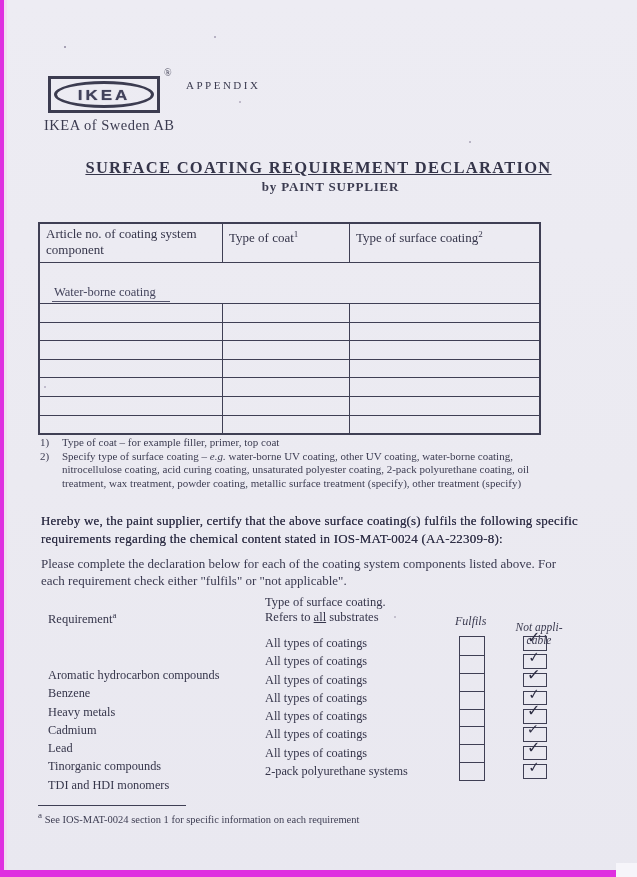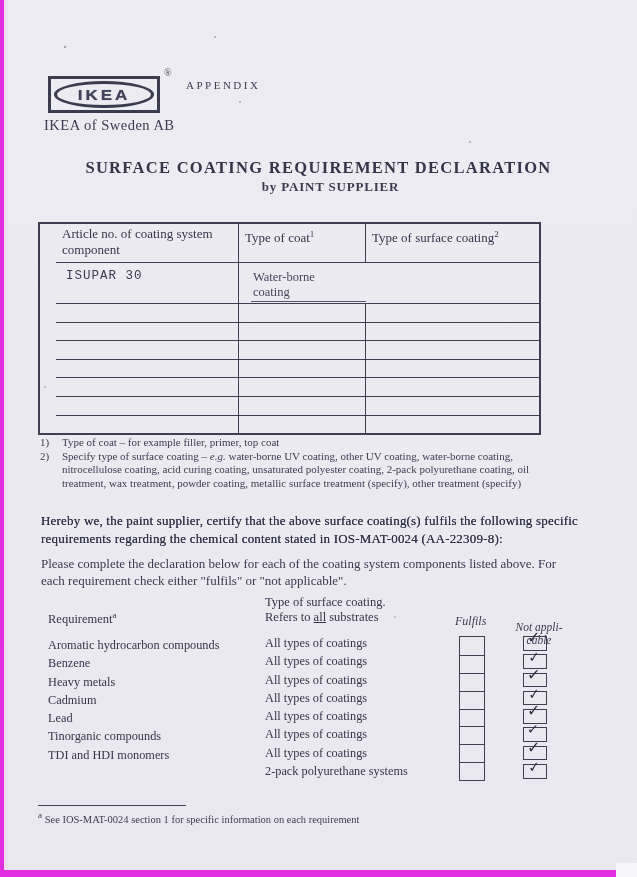--- a/index.html
+++ b/index.html
@@ -27,26 +27,26 @@
     display:flex;align-items:center;justify-content:center;box-sizing:border-box;background:transparent;}
   .logo-ellipse{width:100px;height:27px;border:3px solid #3c3c50;border-radius:50%;
     display:flex;align-items:center;justify-content:center;box-sizing:border-box;}
   .logo-text{font-family:"Liberation Sans",sans-serif;font-weight:bold;font-size:17px;letter-spacing:3px;
     color:#41415a;transform:scaleY(.9);text-shadow:0 0 1px #6a6a85;}
   .reg-mark{position:absolute;left:164px;top:67px;font-size:10px;color:#4a4a5e;}
   .appendix{position:absolute;left:186px;top:79px;font-size:11px;letter-spacing:2.5px;color:#3b3b50;}
   .company{position:absolute;left:44px;top:117px;font-size:14.5px;letter-spacing:.5px;color:#3b3b50;}
 
   .title{position:absolute;left:0;top:158px;width:637px;text-align:center;
-    font-size:16.5px;font-weight:bold;letter-spacing:1.3px;color:#35354a;}
+    font-size:16.5px;font-weight:bold;letter-spacing:1.3px;color:#35354a;text-decoration:underline;}
   .subtitle{position:absolute;left:12px;top:179px;width:637px;text-align:center;
     font-size:13px;font-weight:bold;letter-spacing:.8px;color:#3b3b50;}
 
   
-  .ctable{position:absolute;left:38px;top:222px;width:503px;border:2px solid #3f3f54;box-sizing:border-box;background:transparent;padding-left:16px;}
+  .ctable{position:absolute;left:38px;top:222px;width:503px;border:2px solid #3f3f54;box-sizing:border-box;background:transparent;}
   .crow{display:grid;grid-template-columns:183px 127px 187px;box-sizing:border-box;}
   .ccell{border-right:1.4px solid #3f3f54;box-sizing:border-box;padding:2px 6px;}
   .ccell:last-child{border-right:none;}
   .crow{border-bottom:1.4px solid #3f3f54;}
   .crow:last-child{border-bottom:none;}
   .chead .ccell{font-size:13px;line-height:16px;color:#35354a;min-height:38px;}
   .cdata .ccell{height:40px;position:relative;}
   .cempty .ccell{height:17.6px;}
   .val-article{font-family:"Liberation Mono",monospace;font-size:12.5px;letter-spacing:1px;position:absolute;left:10px;top:6px;color:#3a3a52;}
   .val-coat{font-family:"Liberation Mono",monospace;font-size:12.5px;letter-spacing:.5px;position:absolute;left:8px;top:16px;color:#44445c;}
@@ -66,21 +66,21 @@
   .para2{position:absolute;left:41px;top:556px;width:540px;font-size:13px;line-height:16.5px;color:#3a3a50;}
 
   
   .req-hdr-name{position:absolute;left:48px;top:610px;font-size:12.5px;color:#35354a;}
   .req-hdr-scope{position:absolute;left:265px;top:595px;font-size:12.5px;line-height:15px;color:#35354a;}
   .req-hdr-scope .u{text-decoration:underline;}
   .req-hdr-fulfils{position:absolute;left:455px;top:614px;font-size:12px;font-style:italic;color:#3b3b50;}
   .req-hdr-na{position:absolute;left:506px;top:621px;width:66px;text-align:center;font-size:11.5px;
     font-style:italic;line-height:13px;color:#3b3b50;}
 
-  .req-names{position:absolute;left:48px;top:636px;width:215px;}
+  .req-names{position:absolute;left:48px;top:666px;width:215px;}
   .req-scopes{position:absolute;left:265px;top:634px;width:195px;}
   .req-names div,.req-scopes div{height:18.3px;line-height:18.3px;font-size:12.3px;color:#35354a;white-space:nowrap;}
 
   .fulfils-stack{position:absolute;left:459px;top:636px;width:26px;border:1.4px solid #3f3f54;box-sizing:border-box;}
   .fulfils-cell{height:17.9px;box-sizing:border-box;}
   .fulfils-cell + .fulfils-cell{border-top:1.2px solid #3f3f54;}
 
   .na-stack{position:absolute;left:523px;top:635px;width:26px;}
   .na-slot{height:18.3px;position:relative;}
   .na-box{position:absolute;left:0;top:1px;width:24px;height:14.5px;border:1.4px solid #3f3f54;box-sizing:border-box;}
@@ -121,23 +121,20 @@
   <div class="ctable">
     <div class="crow chead">
       <div class="ccell">
         <span>Article no. of coating system component</span></div>
       <div class="ccell">
         <span>Type of coat</span><sup>1</sup></div>
       <div class="ccell">
         <span>Type of surface coating</span><sup>2</sup></div>
     </div>
     <div class="crow cdata">
-      <div class="ccell">
-        <span class="val-article">ISUPAR 30</span>
-        </div>
       <div class="ccell">
         <span class="val-surface">Water-borne coating</span>
         </div>
     </div>
     <div class="crow cempty">
         <div class="ccell"></div>
         <div class="ccell"></div>
         <div class="ccell"></div>
       </div>
     <div class="crow cempty">

